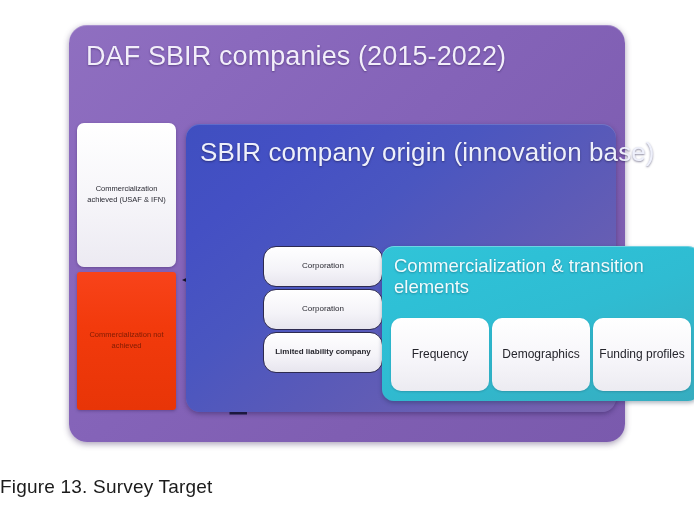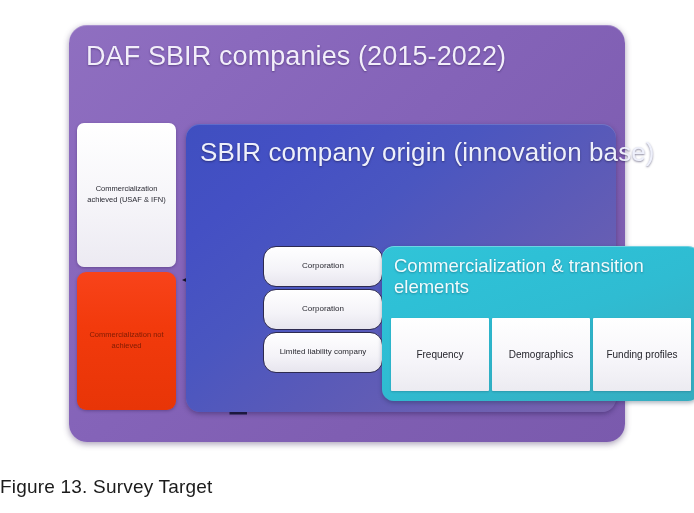--- a/index.html
+++ b/index.html
@@ -66,21 +66,21 @@
   #commercialized-box {
     top: 0;
     height: 144px;
     background: linear-gradient(180deg, #ffffff 0%, #f6f5f9 55%, #eceaf2 100%);
     box-shadow: 0 1px 3px rgba(40,20,70,0.35);
   }
 
   #not-commercialized-box {
     top: 149px;
     height: 138px;
-    border-radius: 9px;
+    border-radius: 3px;
     background: linear-gradient(180deg, #f8431a 0%, #f23a0c 40%, #e83507 100%);
     box-shadow: 0 1px 3px rgba(40,20,70,0.35);
   }
 
   #commercialized-label {
     font-size: 7.5px;
     line-height: 1.45;
     color: #2a2a33;
     filter: blur(0.25px);
   }
@@ -141,21 +141,21 @@
     align-items: center;
     justify-content: center;
     text-align: center;
     font-size: 8px;
     line-height: 1.35;
     color: #27272f;
     padding: 2px 4px;
     filter: blur(0.25px);
   }
 
-  .origin-item:last-child { margin-bottom: 0; }
+  .origin-item:last-child { margin-bottom: 0; font-weight: bold; }
 
   
   #connector {
     position: absolute;
     left: 100px;
     top: 110px;
     width: 80px;
     height: 290px;
     pointer-events: none;
   }
@@ -193,27 +193,27 @@
     left: 9px;
     top: 72px;
     width: 300px;
     height: 73px;
     display: flex;
     gap: 3px;
   }
 
   .element-box {
     flex: 1;
-    border-radius: 1px;
+    border-radius: 10px;
     background: linear-gradient(180deg, #ffffff 0%, #f7f6fa 55%, #ecebf1 100%);
     display: flex;
     align-items: center;
     justify-content: center;
     text-align: center;
-    font-size: 10px;
+    font-size: 12px;
     line-height: 1.35;
     color: #25252c;
     padding: 3px 4px;
     box-shadow: 0 1px 2px rgba(20,50,70,0.22);
     filter: blur(0.25px);
   }
 
   
   #figure-caption {
     position: absolute;

